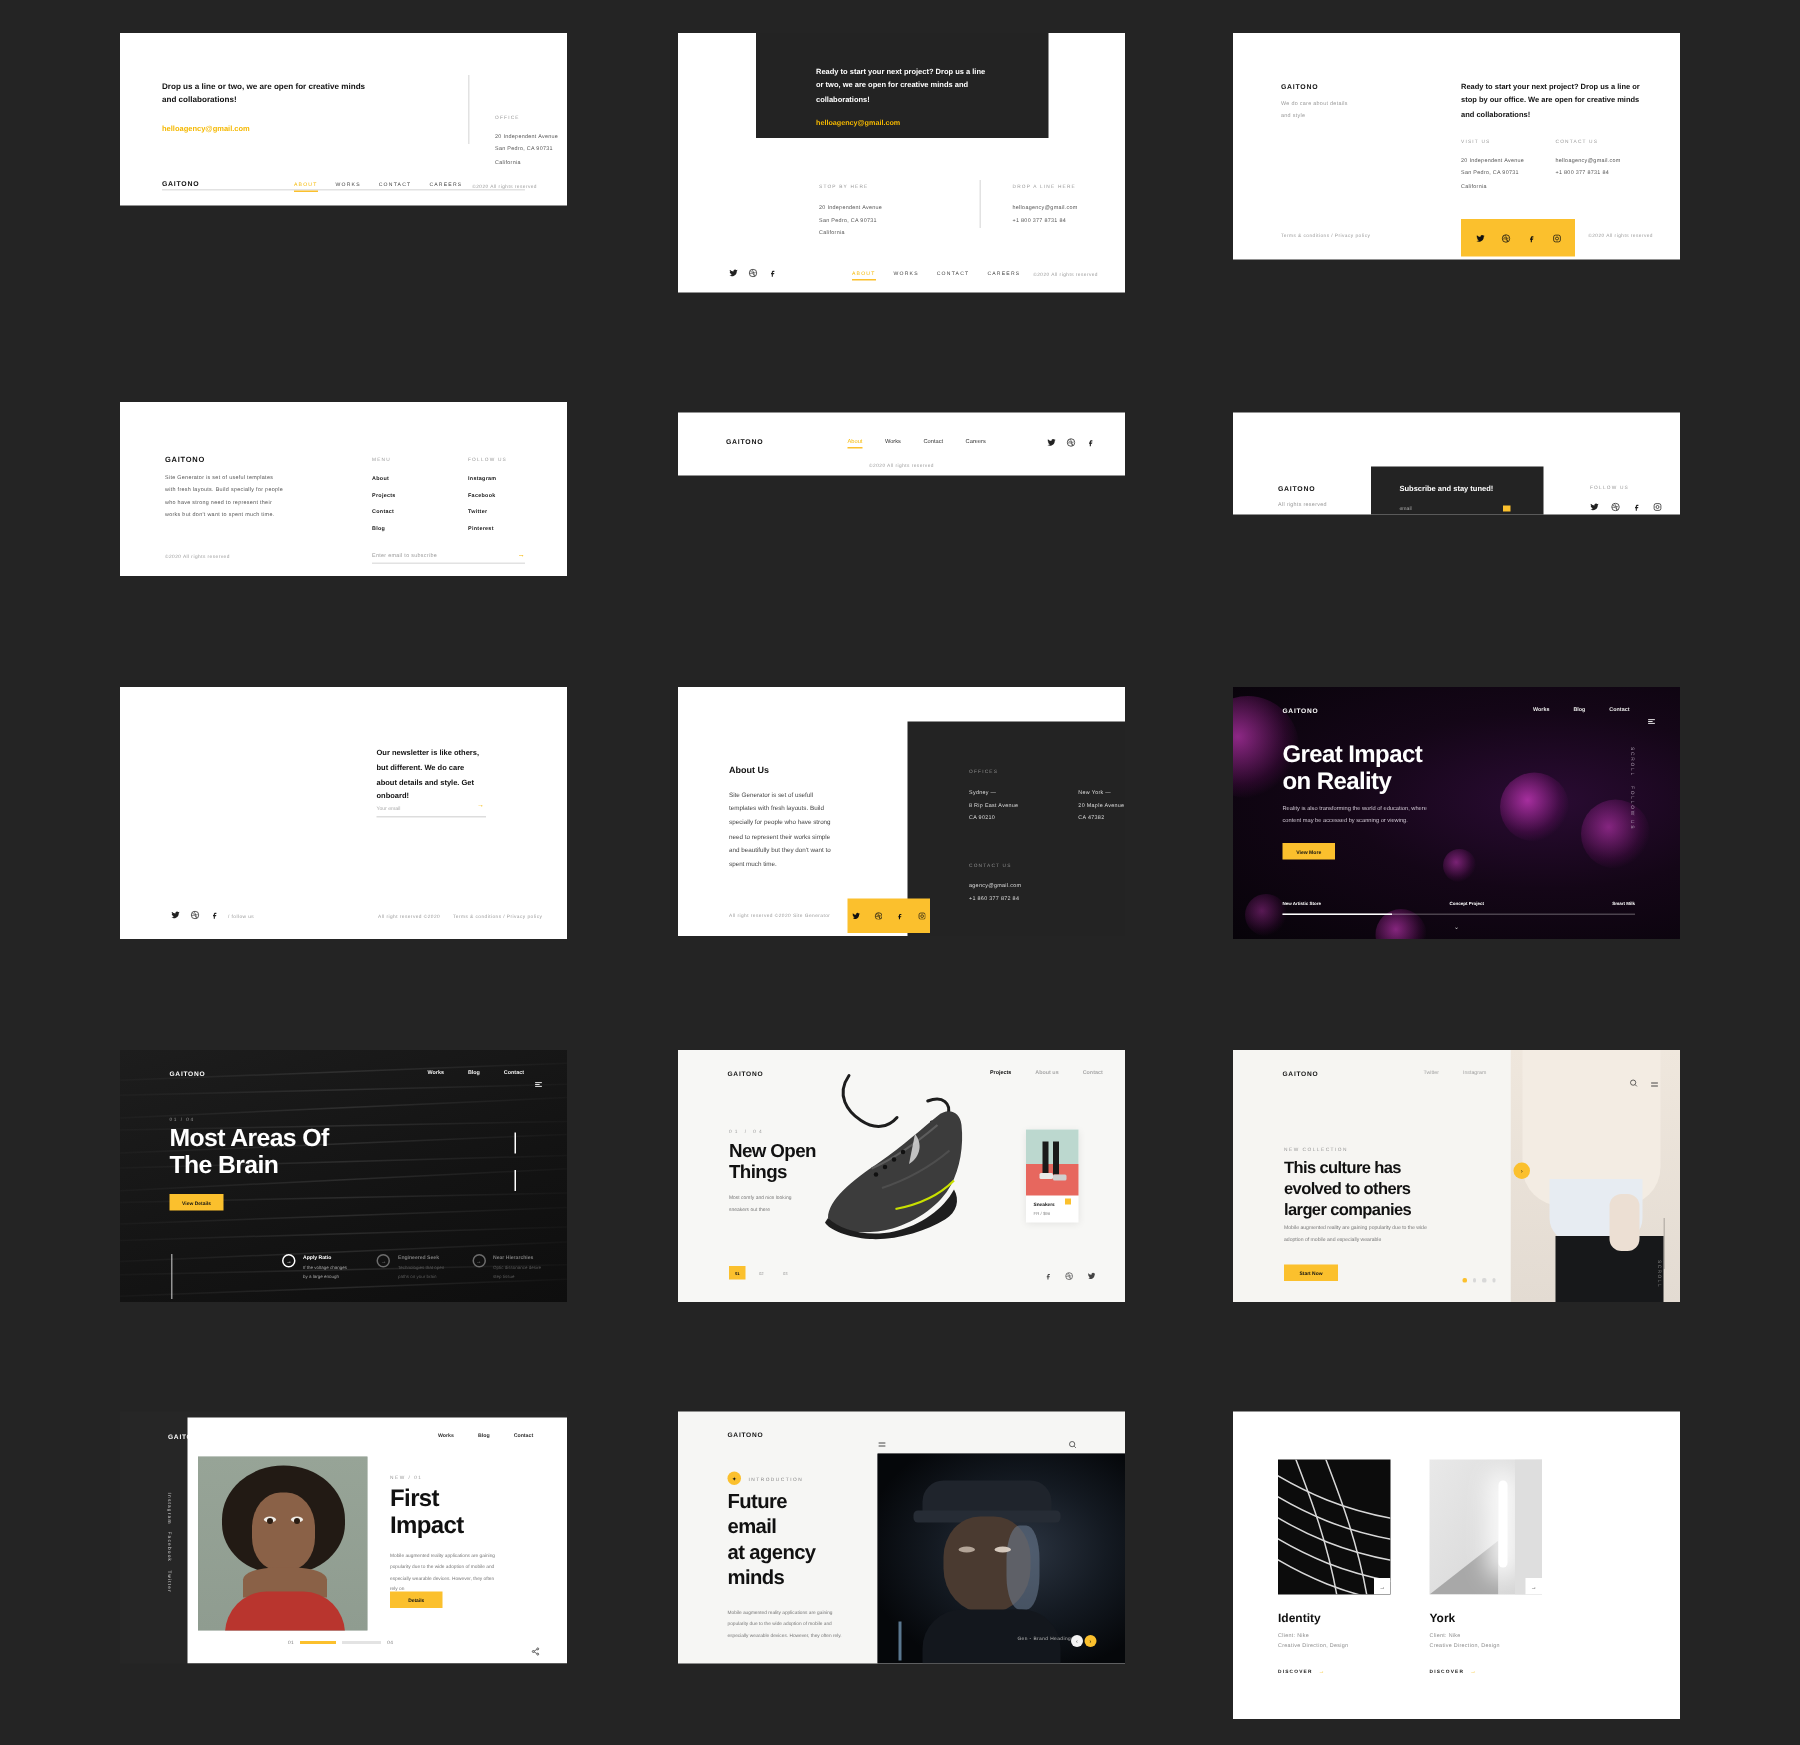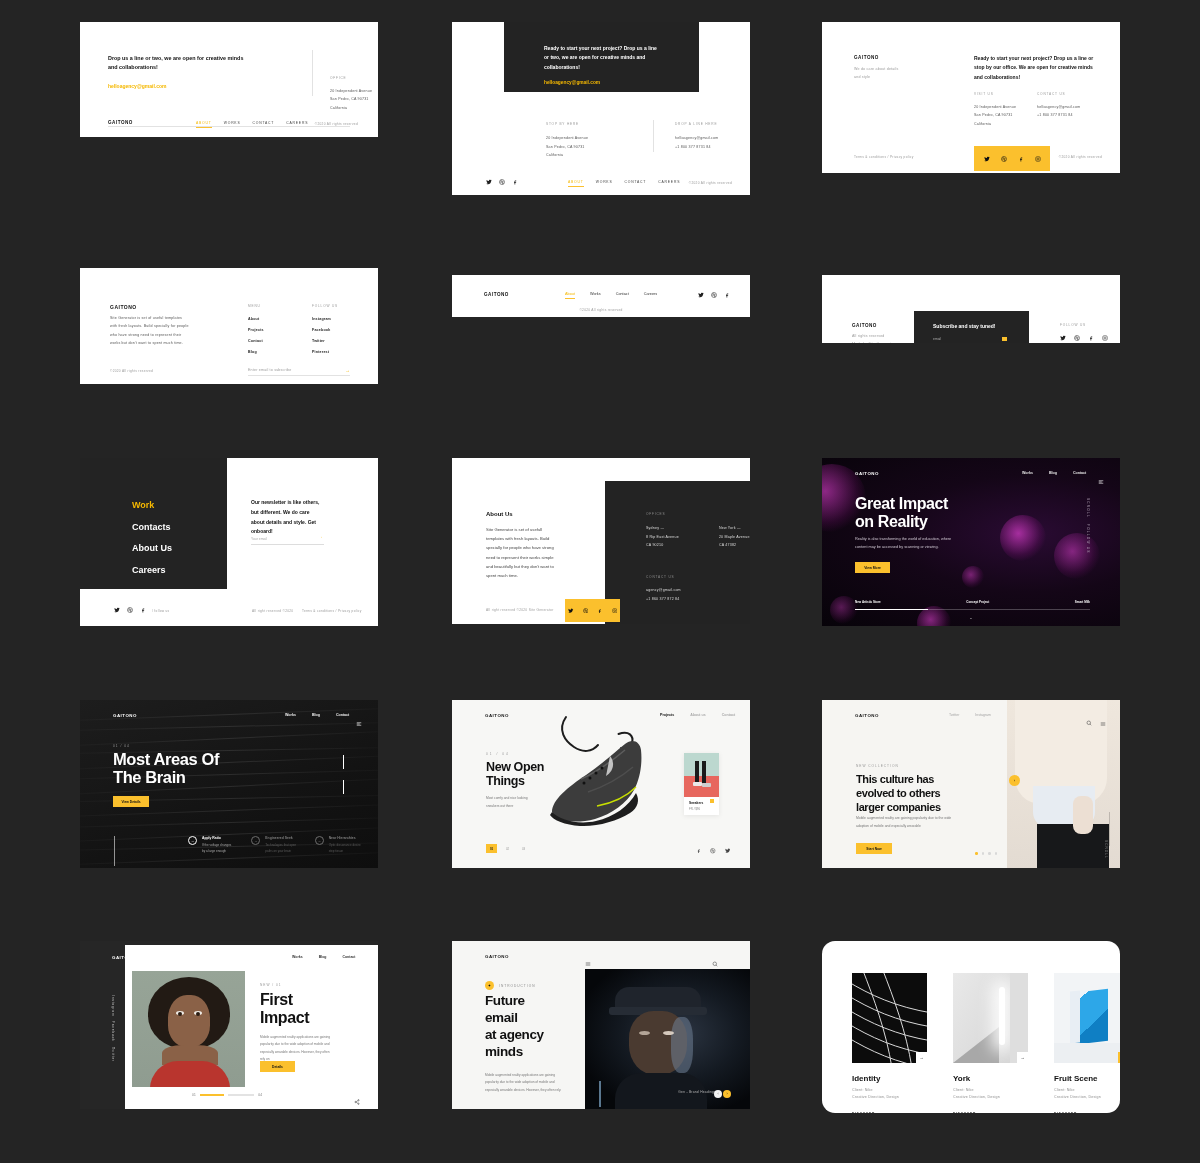--- a/index.html
+++ b/index.html
@@ -58,21 +58,21 @@
   #c10 { left:80px; top:700px; width:298px; height:168px; }
   
   #c11 { left:452px; top:700px; width:298px; height:168px; }
   
   #c12 { left:822px; top:700px; width:298px; height:168px; }
   
   #c13 { left:80px; top:941px; width:298px; height:168px; }
   
   #c14 { left:452px; top:941px; width:298px; height:168px; }
   
-  #c15 { left:822px; top:941px; width:298px; height:172px;border-radius:13px; }
+  #c15 { left:822px; top:941px; width:298px; height:205px; }
 
   .abs { position:absolute; }
 
   .heroTitle { font-weight:700; color:#fff; letter-spacing:-.4px; line-height:1.12; }
   .heroTitleDark { font-weight:700; color:#111; letter-spacing:-.4px; line-height:1.12; }
 
   .dotrow { display:flex; gap:4px; align-items:center; }
   .dot { width:2.5px; height:2.5px; border-radius:50%; background:#d8d8d8; }
   .dot.on { background:#fbc02d; }
 
@@ -277,28 +277,20 @@
           <path d="M14 9h3V6h-3c-2.2 0-4 1.8-4 4v2H8v3h2v7h3v-7h3l1-3h-4v-2a1 1 0 0 1 1-1z"></path>
         </svg>
     <svg width="6" height="6" viewBox="0 0 24 24">
           <rect x="3" y="3" width="18" height="18" rx="5" fill="none" stroke="#222" stroke-width="2"></rect>
           <circle cx="12" cy="12" r="4" fill="none" stroke="#222" stroke-width="2"></circle>
         </svg>
   </div>
 </div>
 
 <div class="card" id="c7">
-  <div class="abs dark" style="left:0;top:0;width:147px;height:131px;">
-    <div class="abs" style="left:52px;top:37px;font-size:9px;line-height:2.4;font-weight:600;">
-      <div class="yellow">Work</div>
-      <div style="color:#fff;">Contacts</div>
-      <div style="color:#fff;">About Us</div>
-      <div style="color:#fff;">Careers</div>
-    </div>
-  </div>
   <div class="abs" style="left:171px;top:40px;width:72px;font-size:5px;font-weight:700;color:#111;line-height:1.95;">Our newsletter is like others, but different.  We do care about details and style. Get onboard!</div>
   <div class="abs" style="left:171px;top:79px;width:73px;border-bottom:1px solid #ddd;padding-bottom:3px;font-size:3.4px;color:#aaa;">Your email</div>
   <div class="abs yellow" style="left:238px;top:76px;font-size:4.6px;">→</div>
   <div class="abs soc" style="left:34px;top:149px;">
     <svg width="6" height="6" viewBox="0 0 24 24" fill="#222">
           <path d="M23 5a9 9 0 0 1-2.6.7A4.5 4.5 0 0 0 22.4 3a9 9 0 0 1-2.9 1.1 4.5 4.5 0 0 0-7.7 4.1A12.8 12.8 0 0 1 2.5 3.6a4.5 4.5 0 0 0 1.4 6 4.4 4.4 0 0 1-2-.6 4.5 4.5 0 0 0 3.6 4.4 4.5 4.5 0 0 1-2 .1 4.5 4.5 0 0 0 4.2 3.1A9 9 0 0 1 1 18.5a12.7 12.7 0 0 0 6.9 2c8.3 0 12.8-6.9 12.8-12.8V7A9 9 0 0 0 23 5z"></path>
         </svg>
     <svg width="6" height="6" viewBox="0 0 24 24">
           <circle cx="12" cy="12" r="10" fill="none" stroke="#222" stroke-width="2"></circle>
           <path d="M5 7c5 4 10 5 14 4M3 13c6-1 11 1 14 6M9 2.5C13 7 15 14 15.5 21.5" fill="none" stroke="#222" stroke-width="1.6"></path>
@@ -700,32 +692,17 @@
       </div>
       <div style="font-size:8px;font-weight:700;color:#111;margin-top:11px;">York</div>
       <div class="tiny2" style="color:#8d8d8d;margin-top:5px;">Client: Nike</div>
       <div class="tiny2" style="color:#8d8d8d;margin-top:3px;">Creative Direction, Design</div>
       <div class="row" style="align-items:center;gap:4px;margin-top:12px;">
         <span class="tiny cap" style="color:#111;font-weight:700;">DISCOVER</span>
         <span class="yellow" style="font-size:4px;">→</span>
       </div>
     </div>
 
-    <div style="width:75px;">
-      <div style="position:relative;width:75px;height:90px;overflow:hidden;background:#f2f4f6;">
-        <div style="position:absolute;left:16px;top:18px;width:38px;height:52px;background:linear-gradient(140deg,#eef4fa 0 18%,#2da7e8 18% 62%,#0f7fc4 62% 100%);transform:skewY(-7deg);"></div>
-        <div style="position:absolute;left:16px;top:18px;width:10px;height:52px;background:#e8eef4;transform:skewY(-7deg);"></div>
-        <div style="position:absolute;left:0;bottom:0;width:75px;height:20px;background:#eceff2;"></div>
-        <div style="position:absolute;right:0;bottom:0;width:11px;height:11px;background:#fbc02d;display:flex;align-items:center;justify-content:center;font-size:4px;color:#111;">→</div>
-      </div>
-      <div style="font-size:8px;font-weight:700;color:#111;margin-top:11px;">Fruit Scene</div>
-      <div class="tiny2" style="color:#8d8d8d;margin-top:5px;">Client: Nike</div>
-      <div class="tiny2" style="color:#8d8d8d;margin-top:3px;">Creative Direction, Design</div>
-      <div class="row" style="align-items:center;gap:4px;margin-top:12px;">
-        <span class="tiny cap" style="color:#111;font-weight:700;">DISCOVER</span>
-        <span class="yellow" style="font-size:4px;">→</span>
-      </div>
-    </div>
 
   </div>
 </div>
 
 </div>
 
 </body></html>

